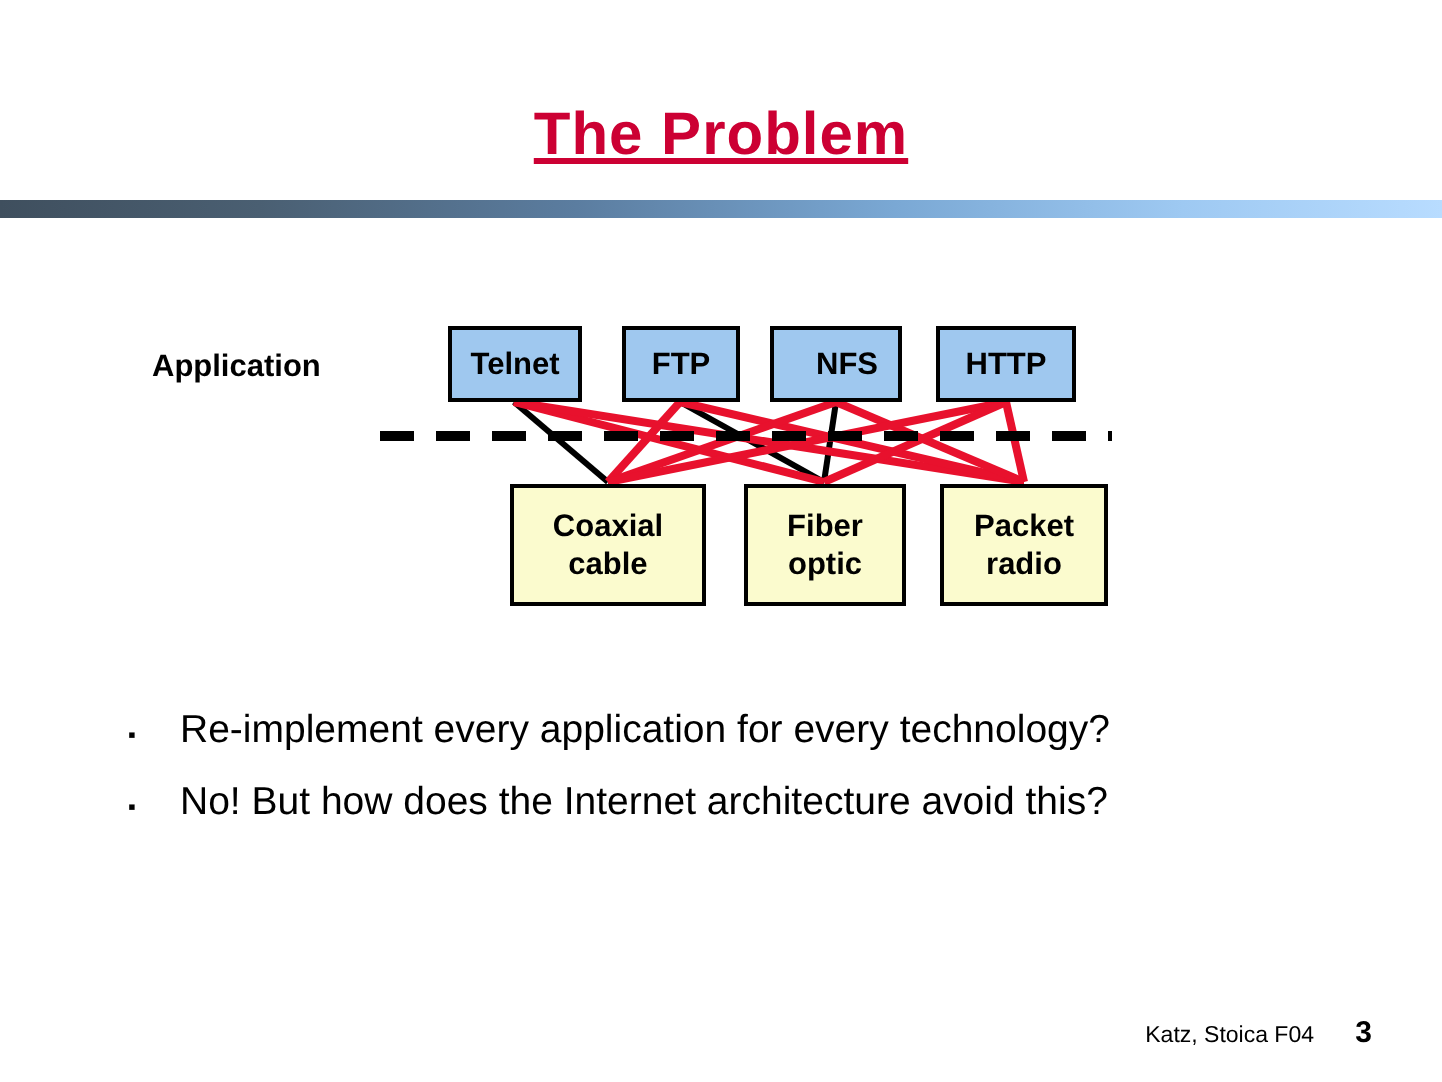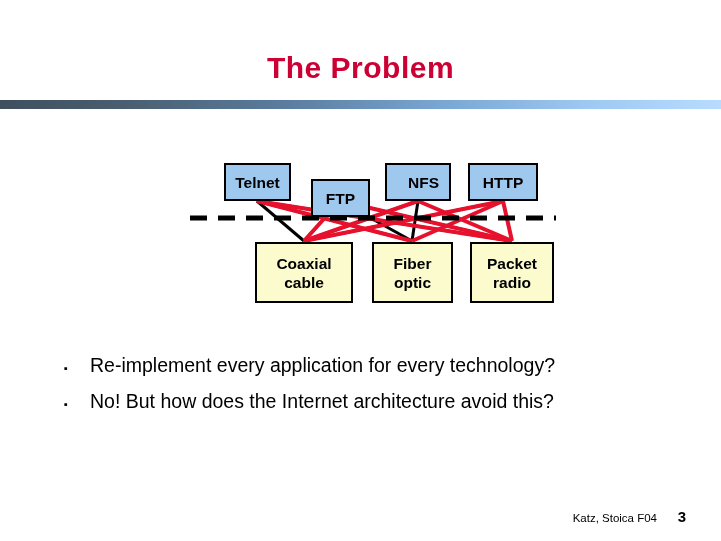--- a/index.html
+++ b/index.html
@@ -21,20 +21,21 @@
     position: absolute;
     left: 0;
     top: 50px;
     width: 721px;
     text-align: center;
     font-size: 30px;
     font-weight: bold;
     color: #cc0033;
     letter-spacing: 0.5px;
     line-height: 36px;
+    text-decoration: underline;
   }
 
   
   #title-rule {
     position: absolute;
     left: 0;
     top: 100px;
     width: 721px;
     height: 9px;
     background: linear-gradient(to right, #3f4f5e 0%, #4a5f72 18%, #5b7da0 40%, #7aa8d4 62%, #9ec9f2 82%, #b8dcff 100%);
@@ -87,21 +88,21 @@
   }
   .node-media {
     background: #fbfbce;
     font-size: 15.5px;
     height: 61px;
     line-height: 19px;
     white-space: pre-line;
   }
 
   #node-telnet { left: 224px; top: 163px; width: 67px; }
-  #node-ftp    { left: 311px; top: 163px; width: 59px; margin-top: 16px; }
+  #node-ftp    { left: 311px; top: 163px; width: 59px; }
   #node-nfs    { left: 385px; top: 163px; width: 66px; padding-left: 11px; }
   #node-http   { left: 468px; top: 163px; width: 70px; }
 
   #node-coaxial { left: 255px; top: 242px; width: 98px; }
   #node-fiber   { left: 372px; top: 242px; width: 81px; }
   #node-packet  { left: 470px; top: 242px; width: 84px; }
 
   
   #bullets {
     position: absolute;
@@ -172,20 +173,21 @@
       <line x1="340" y1="201" x2="512" y2="241"></line>
       <line x1="418" y1="201" x2="304" y2="241"></line>
       <line x1="418" y1="201" x2="512" y2="241"></line>
       <line x1="503" y1="201" x2="304" y2="241"></line>
       <line x1="503" y1="201" x2="412" y2="241"></line>
       <line x1="503" y1="201" x2="512" y2="241"></line>
     </g>
     <line x1="190" y1="218" x2="556" y2="218" stroke="#000000" stroke-width="5" stroke-dasharray="17,11"></line>
   </svg>
 
+  <div class="row-label" id="label-application">Application</div>
 
   <div class="node node-app" id="node-telnet">Telnet</div>
   <div class="node node-app" id="node-ftp">FTP</div>
   <div class="node node-app" id="node-nfs">NFS</div>
   <div class="node node-app" id="node-http">HTTP</div>
 
   <div class="node node-media" id="node-fiber">Fiber
 optic</div>
   <div class="node node-media" id="node-coaxial">Coaxial
 cable</div>

